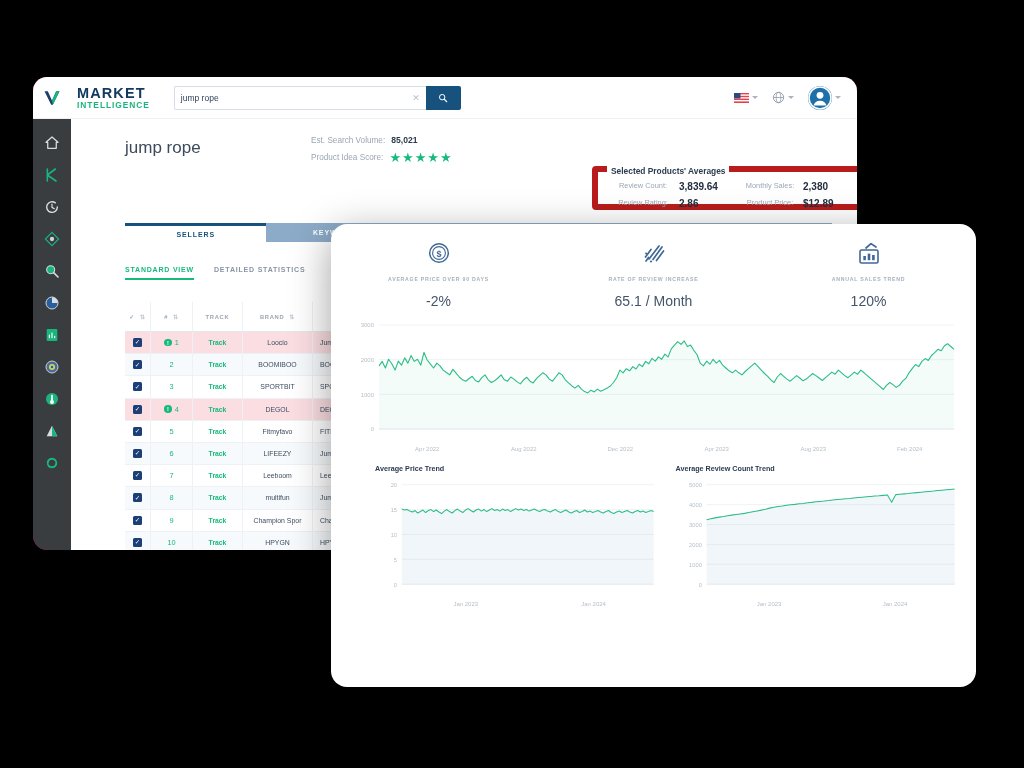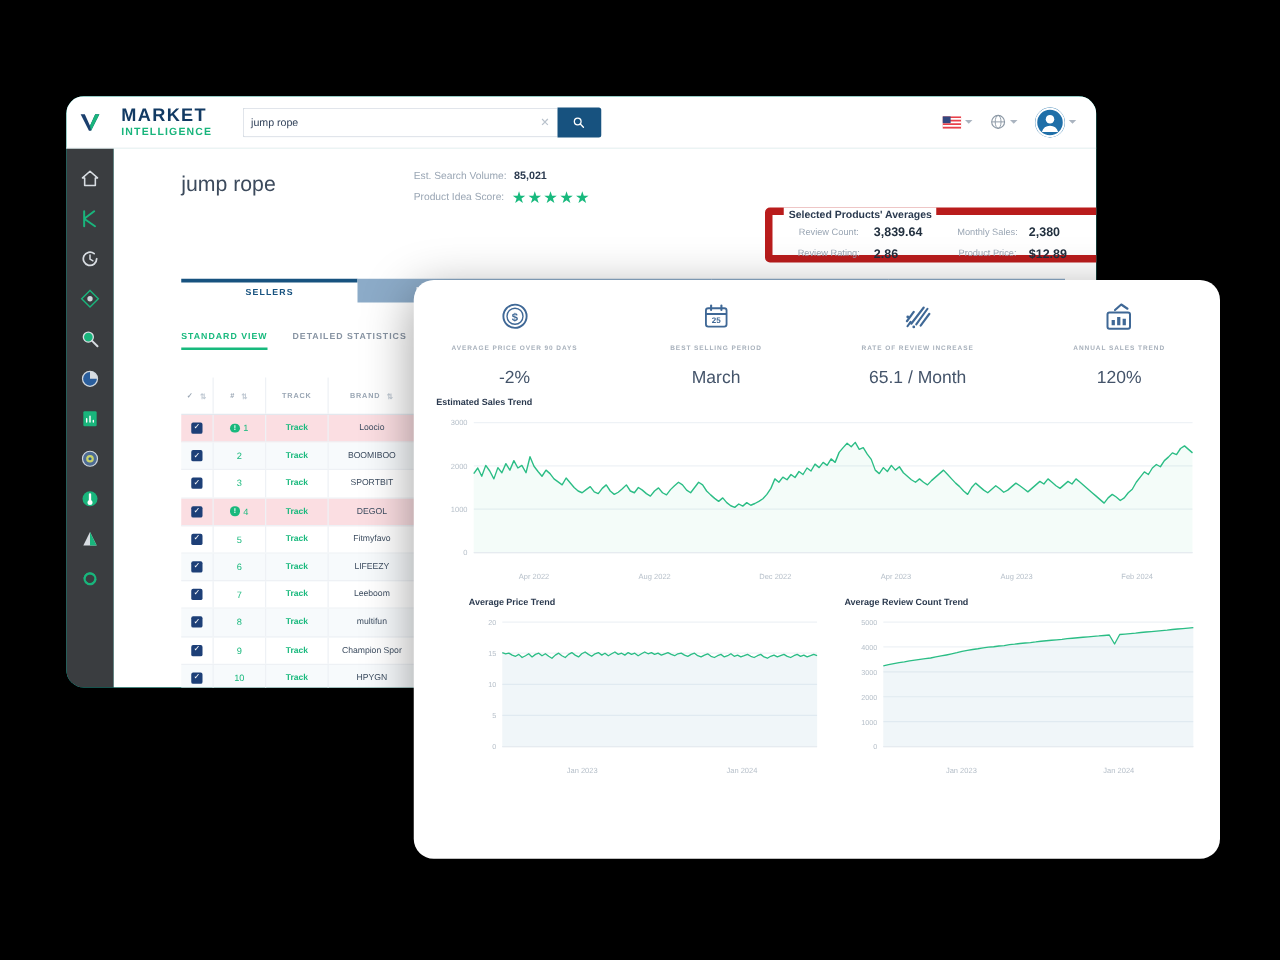--- a/index.html
+++ b/index.html
@@ -10,25 +10,24 @@
     font-family: "Liberation Sans", sans-serif;
     overflow: hidden;
   }
   .stage { position: relative; width: 1024px; height: 768px; }
 
   
   .app-window {
     position: absolute;
     left: 33px; top: 77px;
     width: 824px; height: 473px;
-    background: #14b8a6;
+    background: #be185d;
     border-radius: 14px;
     overflow: hidden;
     box-shadow: 0 6px 26px rgba(0,0,0,.45);
-    margin-left: 20px;
   }
 
   
   .topbar {
     position: absolute; left: 0; top: 0; right: 0; height: 42px;
     background: #ffffff; display: flex; align-items: center;
     border-bottom: 1px solid #eef1f4;
   }
   .logo-box {
     width: 38px; height: 42px; display: flex; align-items: center; justify-content: center;
@@ -548,33 +547,20 @@
           <svg width="24" height="24" viewBox="0 0 24 24">
             <circle cx="12" cy="12" r="9.3" fill="none" stroke="#3f6896" stroke-width="1.5"></circle>
             <circle cx="12" cy="12" r="6.4" fill="none" stroke="#3f6896" stroke-width="1.1"></circle>
             <text x="12" y="16" font-size="9" font-family="Liberation Sans, sans-serif" font-weight="bold" fill="#3f6896" text-anchor="middle">$</text>
           </svg>
         </div>
         <div class="stat-lbl">AVERAGE PRICE OVER 90 DAYS</div>
         <div class="stat-val">-2%</div>
       </div>
 
-      <div class="stat">
-        <div class="stat-ico">
-          <svg width="22" height="24" viewBox="0 0 24 24">
-            <rect x="3" y="5" width="18" height="16" rx="2" fill="none" stroke="#3f6896" stroke-width="1.6"></rect>
-            <line x1="3" y1="10" x2="21" y2="10" stroke="#3f6896" stroke-width="1.6"></line>
-            <line x1="7.5" y1="2.6" x2="7.5" y2="6.6" stroke="#3f6896" stroke-width="1.8" stroke-linecap="round"></line>
-            <line x1="16.5" y1="2.6" x2="16.5" y2="6.6" stroke="#3f6896" stroke-width="1.8" stroke-linecap="round"></line>
-            <text x="12" y="18" font-size="7" font-family="Liberation Sans, sans-serif" font-weight="bold" fill="#3f6896" text-anchor="middle">25</text>
-          </svg>
-        </div>
-        <div class="stat-lbl">BEST SELLING PERIOD</div>
-        <div class="stat-val">March</div>
-      </div>
 
       <div class="stat">
         <div class="stat-ico">
           <svg width="24" height="24" viewBox="0 0 24 24">
             <g stroke="#3f6896" stroke-width="1.7" stroke-linecap="round">
               <line x1="7" y1="18" x2="17" y2="5"></line>
               <line x1="11" y1="18.5" x2="20" y2="6"></line>
               <line x1="3.5" y1="16" x2="9" y2="8.5"></line>
               <line x1="4" y1="20" x2="6.5" y2="16.5"></line>
               <line x1="14.5" y1="19.5" x2="21.5" y2="10"></line>
@@ -596,21 +582,20 @@
             <rect x="15.1" y="14" width="2.6" height="5.2" fill="#3f6896"></rect>
             <path d="M9 7 L14 2.6 L19 6" fill="none" stroke="#3f6896" stroke-width="1.7" stroke-linecap="round" stroke-linejoin="round"></path>
           </svg>
         </div>
         <div class="stat-lbl">ANNUAL SALES TREND</div>
         <div class="stat-val">120%</div>
       </div>
     </div>
 
     <div class="chart-block">
-      <div class="chart-title">Estimated Sales Trend</div>
       <div class="chart-wrap">
         <svg id="chart-main" class="chart-svg" viewBox="0 0 609 128" preserveAspectRatio="none">
             <line x1="30" y1="112.0" x2="605" y2="112.0" stroke="#eef2f6" stroke-width="1"></line>
             <text x="25" y="114.4" font-size="6" font-family="Liberation Sans, sans-serif" fill="#b7c0ca" text-anchor="end">0</text>
             <line x1="30" y1="77.3" x2="605" y2="77.3" stroke="#eef2f6" stroke-width="1"></line>
             <text x="25" y="79.7" font-size="6" font-family="Liberation Sans, sans-serif" fill="#b7c0ca" text-anchor="end">1000</text>
             <line x1="30" y1="42.7" x2="605" y2="42.7" stroke="#eef2f6" stroke-width="1"></line>
             <text x="25" y="45.1" font-size="6" font-family="Liberation Sans, sans-serif" fill="#b7c0ca" text-anchor="end">2000</text>
             <line x1="30" y1="8.0" x2="605" y2="8.0" stroke="#eef2f6" stroke-width="1"></line>
             <text x="25" y="10.4" font-size="6" font-family="Liberation Sans, sans-serif" fill="#b7c0ca" text-anchor="end">3000</text>

